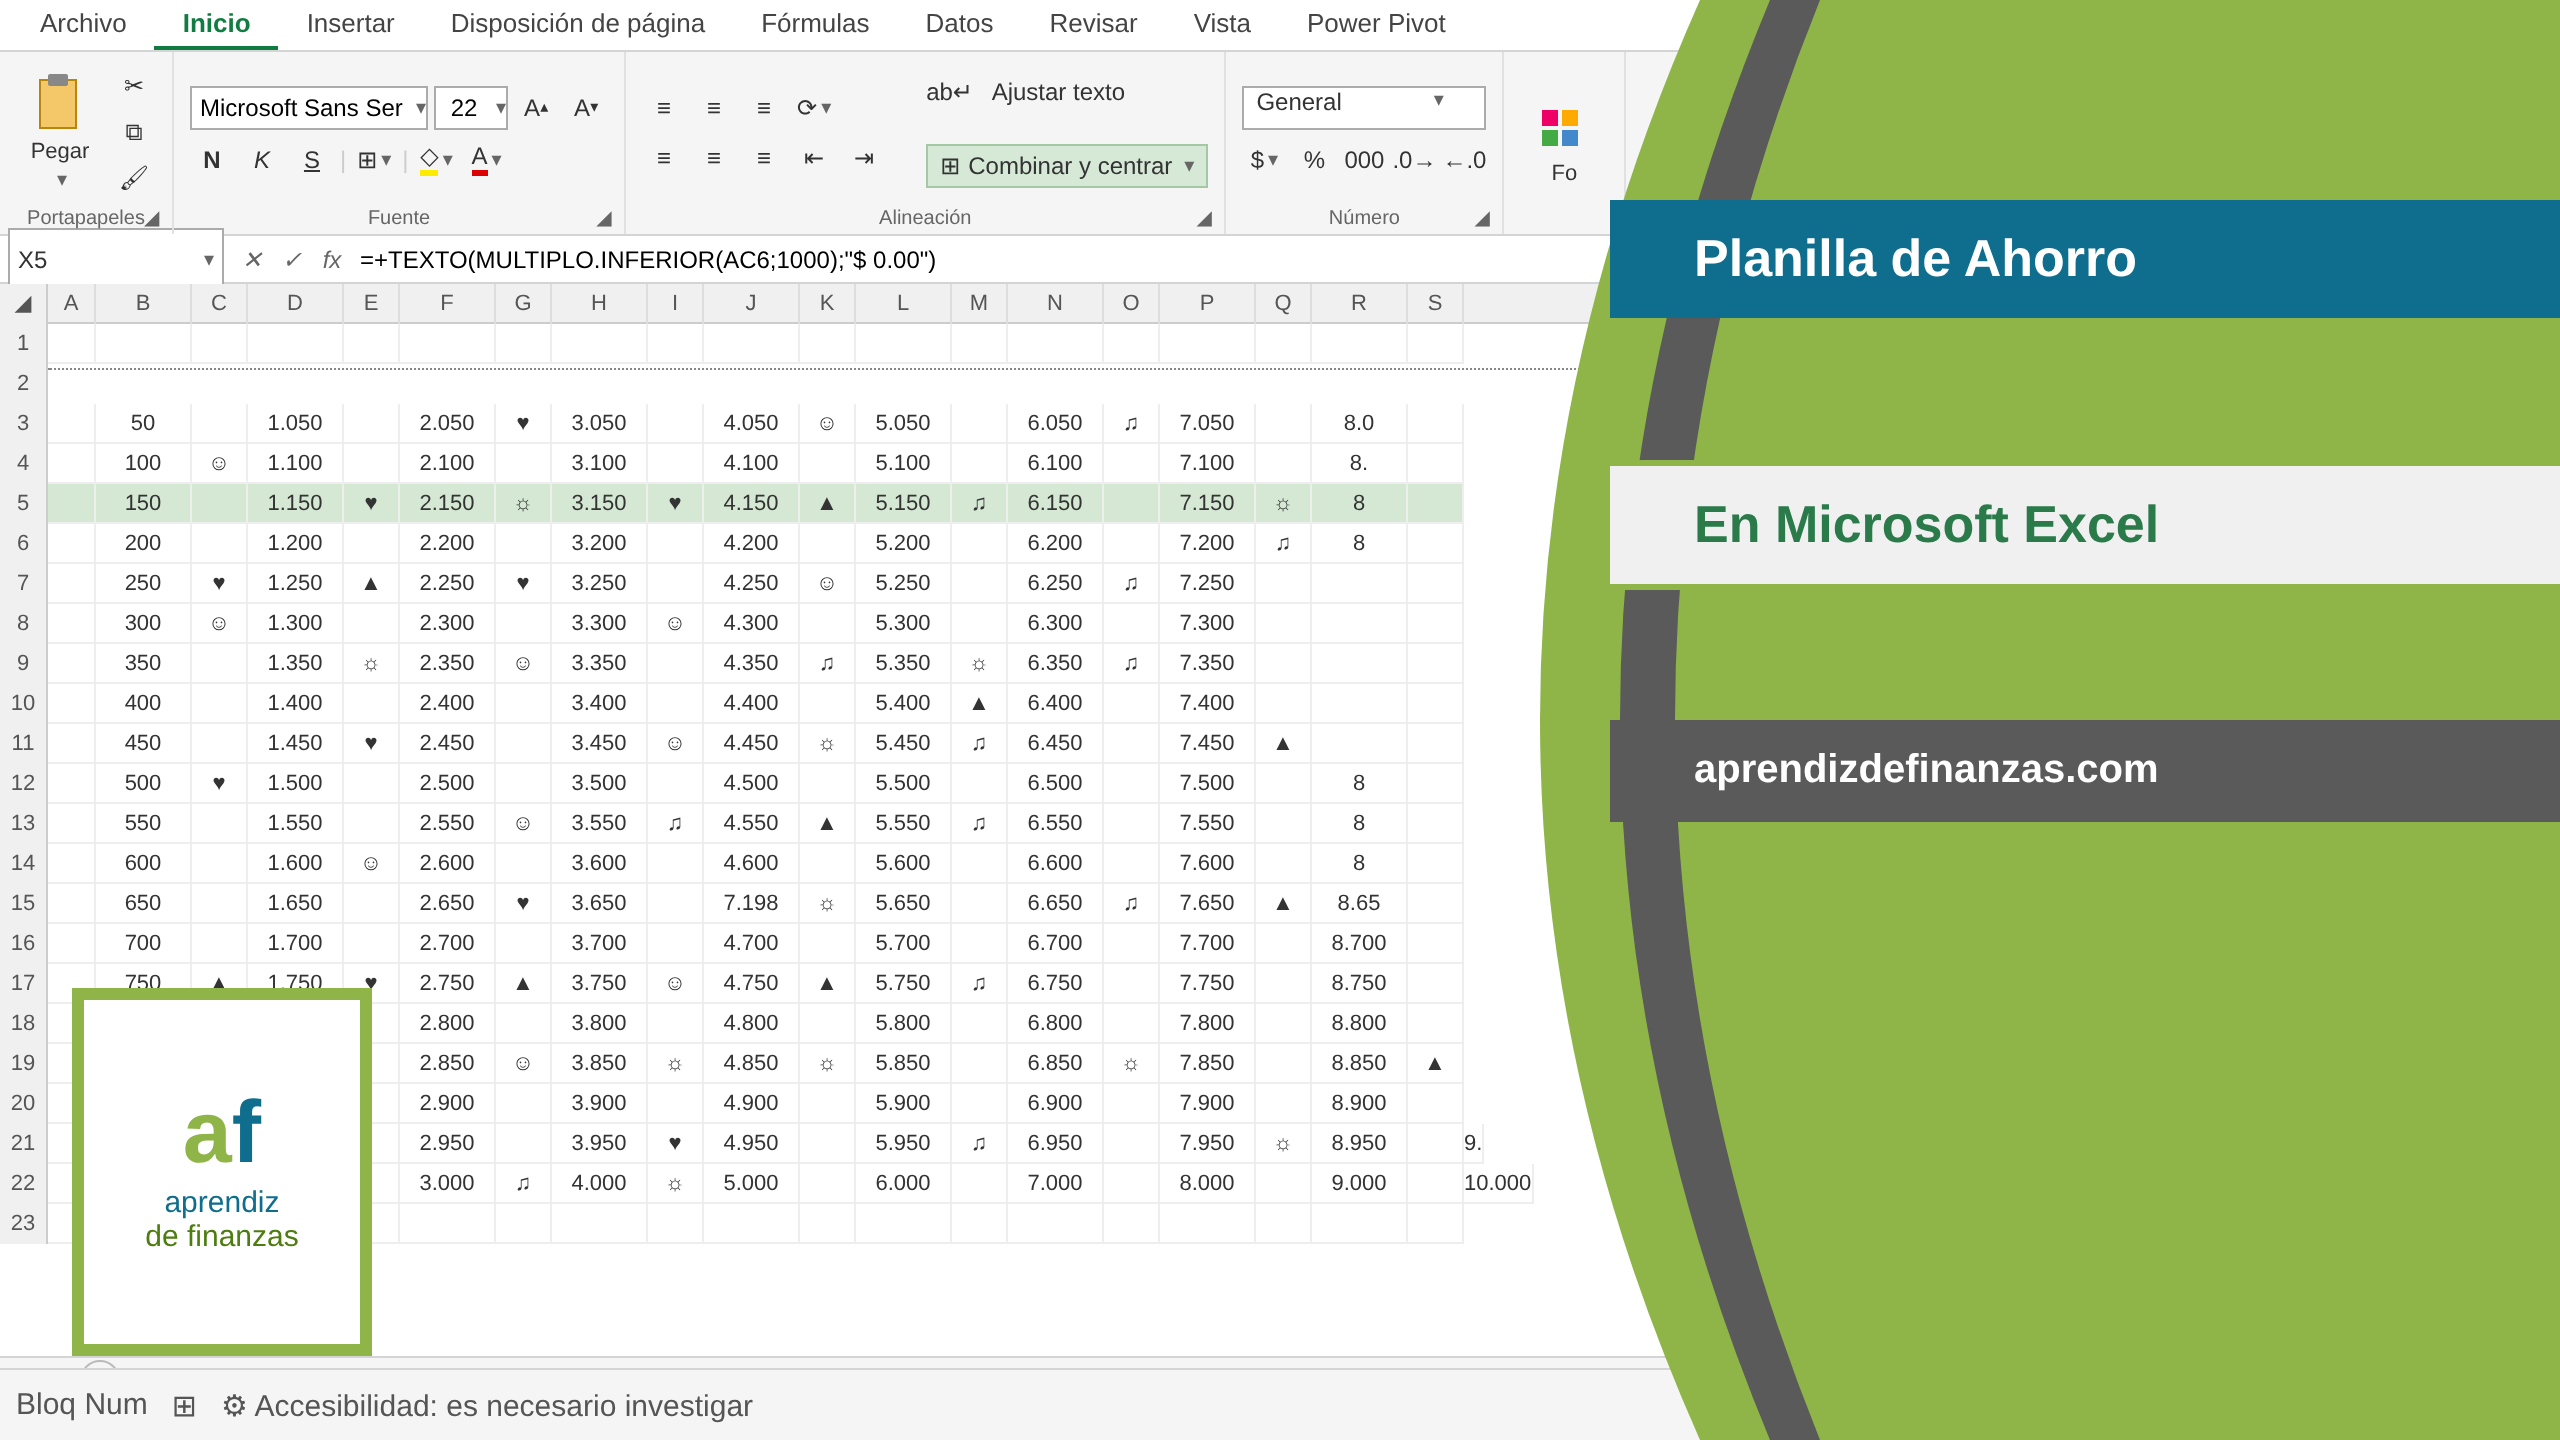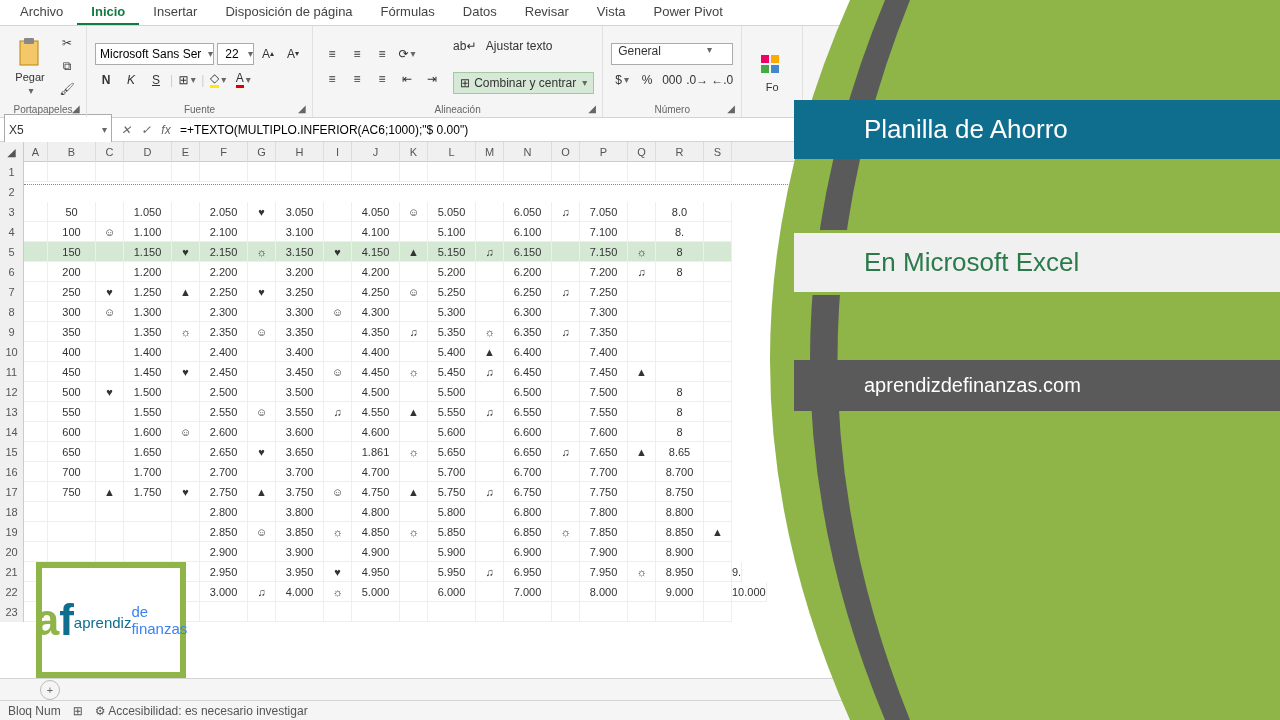--- a/index.html
+++ b/index.html
@@ -32,32 +32,32 @@
 .row-header{width:24px;text-align:center;background:#f0f0f0;border-right:1px solid #ccc;font-size:11px;color:#555;height:20px;line-height:20px}
 .ch{border-right:1px solid #ddd;text-align:center;font-size:11px;color:#555;height:20px;line-height:20px}
 .grid-body{position:relative}
 .grid-row{display:flex;height:20px}
 .cell{border-right:1px solid #eee;border-bottom:1px solid #eee;font-size:11px;text-align:center;line-height:20px;height:20px;overflow:hidden;white-space:nowrap}
 .cell.sel{background:#d4e8d4}
 .cw-a{width:24px}.cw-n{width:48px}.cw-s{width:28px}
 .dotted{border-top:1px dotted #888;height:0;margin:2px 0}
 .sheet-tabs{position:absolute;bottom:20px;left:0;right:0;height:22px;background:#f5f5f5;border-top:1px solid #d4d4d4;display:flex;align-items:center;padding-left:40px;font-size:11px}
 .add-sheet{width:20px;height:20px;border:1px solid #bbb;border-radius:50%;display:flex;align-items:center;justify-content:center;cursor:pointer;color:#666}
-.status-bar{position:absolute;bottom:0;left:0;right:0;height:20px;background:#f5f5f5;border-top:1px solid #d4d4d4;display:flex;align-items:center;padding:0 8px;font-size:12px;gap:12px;color:#555}
+.status-bar{position:absolute;bottom:0;left:0;right:0;height:36px;background:#f5f5f5;border-top:1px solid #d4d4d4;display:flex;align-items:center;padding:0 8px;font-size:15px;gap:12px;color:#555}
 .overlay-arc{position:absolute;top:0;right:0;width:550px;height:720px;pointer-events:none}
 .arc-bg{position:absolute;inset:0}
-.ov-band{position:absolute;left:64px;right:0;padding:14px 20px 14px 70px;font-size:26px;color:#fff;font-weight:400}
+.ov-band{position:absolute;left:75px;right:0;padding:14px 20px 14px 42px;font-size:26px;color:#fff;font-weight:700}
 .ov1{top:100px;background:#0f6e8e}
 .ov2{top:230px;background:#f0f0f0;color:#2a7a4a;border-top:3px solid #8fb548;border-bottom:3px solid #8fb548}
 .ov3{top:360px;background:#5a5a5a;font-size:20px}
-.logo-box{position:absolute;left:36px;bottom:42px;width:150px;height:116px;background:#fff;border:6px solid #8fb548;display:flex;align-items:center;justify-content:center;z-index:50}
+.logo-box{position:absolute;left:36px;bottom:42px;width:150px;height:184px;background:#fff;border:6px solid #8fb548;display:flex;flex-direction:column;align-items:center;justify-content:center;z-index:50}
 .logo-box .af{font-size:44px;font-weight:700;color:#0f6e8e;line-height:1}
 .logo-box .af span{color:#8fb548}
 .logo-box .t1{font-size:15px;color:#0f6e8e;margin-top:4px}
-.logo-box .t2{font-size:15px;color:#3b82f6}
+.logo-box .t2{font-size:15px;color:#4d7c0f}
 .hscroll{position:absolute;bottom:20px;right:4px;width:230px;height:16px;display:flex;align-items:center;gap:2px}
 .hscroll .arrow{width:14px;height:14px;border:1px solid #bbb;background:#eee;font-size:9px;display:flex;align-items:center;justify-content:center;cursor:pointer}
 .hscroll .track{flex:1;height:14px;border:1px solid #bbb;background:#f5f5f5;position:relative}
 .hscroll .thumb{position:absolute;left:0;width:40px;height:12px;background:#ccc}
 </style>
 </head>
 <body>
 
 <div class="ribbon-tabs" id="ribbon-tabs">
     <div class="tab">Archivo</div>
@@ -139,21 +139,21 @@
           <div class="btn-sm">⟳<span class="drop">▾</span></div>
         </div>
         <div class="row">
           <div class="btn-sm">≡</div>
           <div class="btn-sm">≡</div>
           <div class="btn-sm">≡</div>
           <div class="btn-sm">⇤</div>
           <div class="btn-sm">⇥</div>
         </div>
       </div>
-      <div class="col" style="gap:19px;margin-left:6px">
+      <div class="col" style="gap:19px;margin-left:16px">
         <div class="row" style="cursor:pointer"><span>ab↵</span>&nbsp;<span>Ajustar texto</span></div>
         <div class="combine-btn">
             <span>⊞</span>
             <span>Combinar y centrar</span>
             <span class="drop">▾</span>
           </div>
       </div>
     </div>
     <div class="group-label">Alineación</div>
     <div class="launcher">◢</div>
@@ -527,21 +527,21 @@
         <div class="row-header">15</div>
         <div class="cell cw-a"></div>
         <div class="cell cw-n">650</div>
         <div class="cell cw-s"></div>
         <div class="cell cw-n">1.650</div>
         <div class="cell cw-s"></div>
         <div class="cell cw-n">2.650</div>
         <div class="cell cw-s">♥</div>
         <div class="cell cw-n">3.650</div>
         <div class="cell cw-s"></div>
-        <div class="cell cw-n">1.861</div>
+        <div class="cell cw-n">7.198</div>
         <div class="cell cw-s">☼</div>
         <div class="cell cw-n">5.650</div>
         <div class="cell cw-s"></div>
         <div class="cell cw-n">6.650</div>
         <div class="cell cw-s">♫</div>
         <div class="cell cw-n">7.650</div>
         <div class="cell cw-s">▲</div>
         <div class="cell cw-n">8.65</div>
         <div class="cell cw-s"></div>
       </div>

